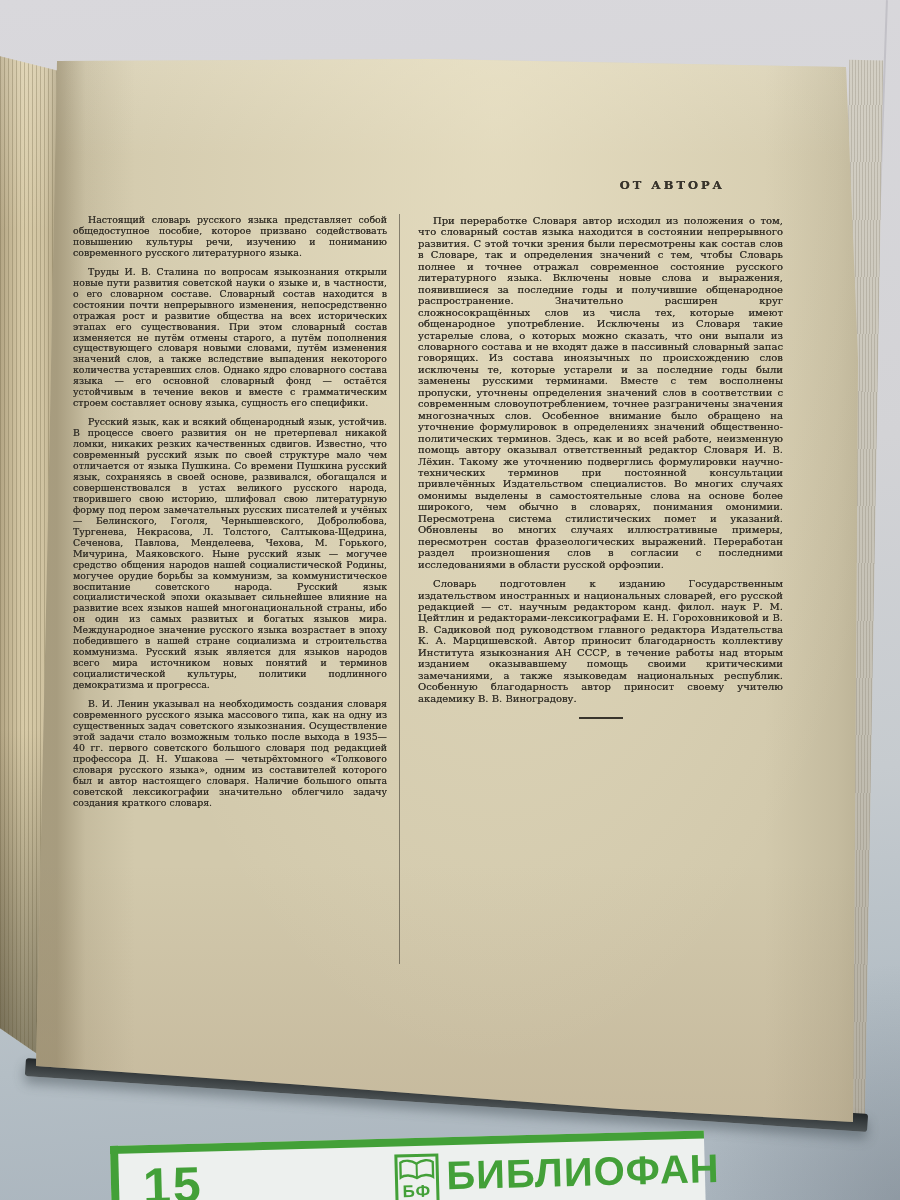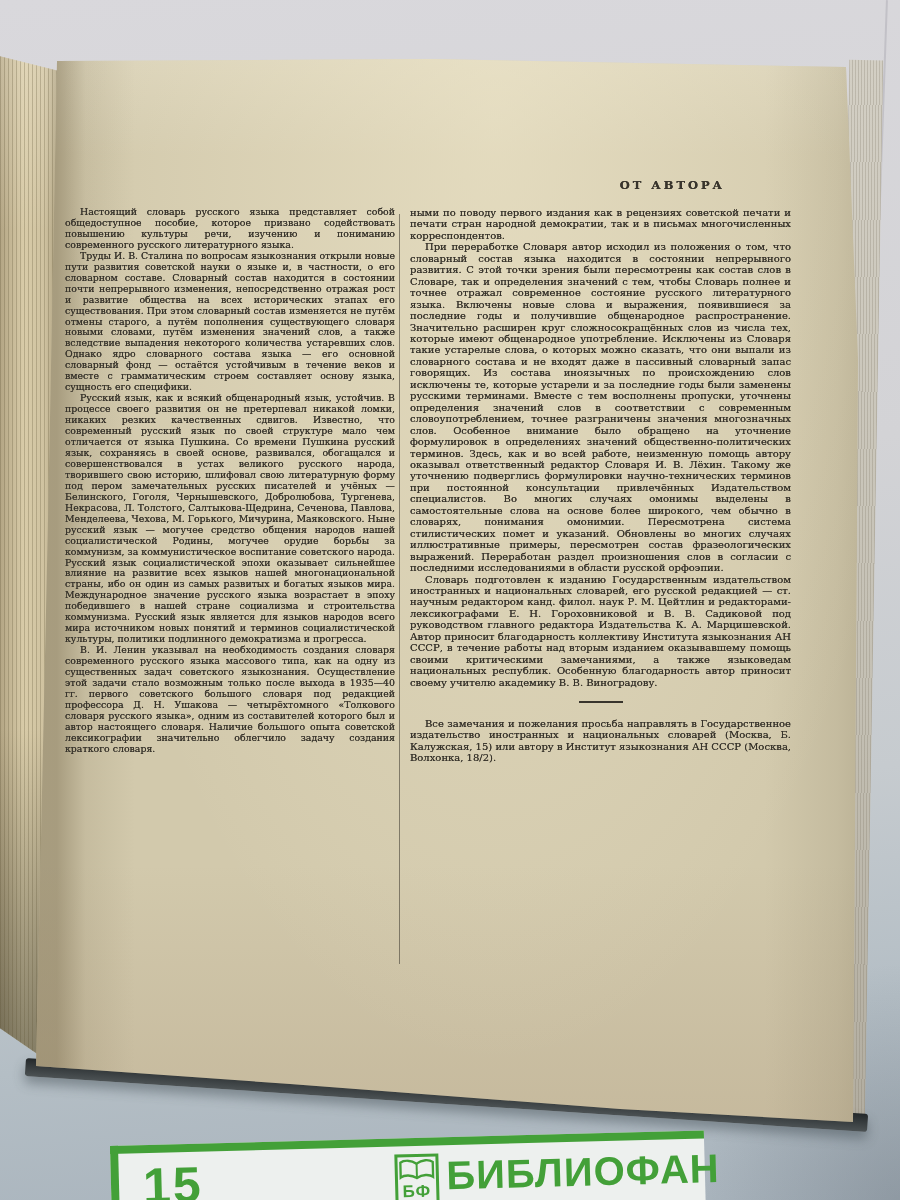--- a/index.html
+++ b/index.html
@@ -31,21 +31,21 @@
     background:
       radial-gradient(ellipse at 55% 10%,rgba(242,234,206,.55),rgba(0,0,0,0) 62%),
       linear-gradient(90deg,rgba(108,94,64,.42) 6.3%,rgba(108,94,64,.12) 9.5%,rgba(0,0,0,0) 15%,rgba(0,0,0,0) 85%,rgba(120,110,85,.15) 93%,rgba(128,118,92,.28) 96%),
       linear-gradient(180deg,rgba(255,252,240,.22) 4%,rgba(0,0,0,0) 13%,rgba(0,0,0,0) 72%,rgba(152,128,102,.16) 88%,rgba(158,134,108,.26) 96%),
       #d2c9ac;}
   .content{position:absolute;left:65px;top:178px;width:726px;color:#38342c;}
   .title{width:660px;text-align:right;font-size:11.5px;font-weight:bold;letter-spacing:3px;
     margin-bottom:15px;text-shadow:0 0 .3px currentColor;}
   .columns{display:flex;}
   .col{text-align:justify;text-shadow:0 0 .35px currentColor;}
-  .col p{margin:0;}
+  .col p{margin:8px;}
   .col p.indent{text-indent:15px;}
   .col-left{width:330px;font-size:9.4px;line-height:10.95px;}
   .col-right{width:381px;margin-left:15px;font-size:10px;line-height:11.45px;}
   .col-rule{position:absolute;left:399px;top:214px;width:1px;height:750px;background:rgba(56,52,44,.55);}
   .hr{width:44px;height:2px;background:#38342c;margin:13px auto 15px auto;}
   
   .label{position:absolute;left:110px;top:1146px;width:586px;height:130px;
     transform:rotate(-1.5deg);transform-origin:left top;
     background:#edf0ee;border-top:8px solid #43a038;border-left:8px solid #43a038;
     display:flex;align-items:flex-start;color:#43a038;font-family:"Liberation Sans",sans-serif;}
@@ -70,25 +70,23 @@
     <div class="content">
       <div class="title">ОТ АВТОРА</div>
       <div class="columns">
         <div class="col col-left">
           <p class="indent">Настоящий словарь русского языка представляет собой общедоступное пособие, которое призвано содействовать повышению культуры речи, изучению и пониманию современного русского литературного языка.</p>
           <p class="indent">Труды И. В. Сталина по вопросам языкознания открыли новые пути развития советской науки о языке и, в частности, о его словарном составе. Словарный состав находится в состоянии почти непрерывного изменения, непосредственно отражая рост и развитие общества на всех исторических этапах его существования. При этом словарный состав изменяется не путём отмены старого, а путём пополнения существующего словаря новыми словами, путём изменения значений слов, а также вследствие выпадения некоторого количества устаревших слов. Однако ядро словарного состава языка — его основной словарный фонд — остаётся устойчивым в течение веков и вместе с грамматическим строем составляет основу языка, сущность его специфики.</p>
           <p class="indent">Русский язык, как и всякий общенародный язык, устойчив. В процессе своего развития он не претерпевал никакой ломки, никаких резких качественных сдвигов. Известно, что современный русский язык по своей структуре мало чем отличается от языка Пушкина. Со времени Пушкина русский язык, сохраняясь в своей основе, развивался, обогащался и совершенствовался в устах великого русского народа, творившего свою историю, шлифовал свою литературную форму под пером замечательных русских писателей и учёных — Белинского, Гоголя, Чернышевского, Добролюбова, Тургенева, Некрасова, Л. Толстого, Салтыкова-Щедрина, Сеченова, Павлова, Менделеева, Чехова, М. Горького, Мичурина, Маяковского. Ныне русский язык — могучее средство общения народов нашей социалистической Родины, могучее орудие борьбы за коммунизм, за коммунистическое воспитание советского народа. Русский язык социалистической эпохи оказывает сильнейшее влияние на развитие всех языков нашей многонациональной страны, ибо он один из самых развитых и богатых языков мира. Международное значение русского языка возрастает в эпоху победившего в нашей стране социализма и строительства коммунизма. Русский язык является для языков народов всего мира источником новых понятий и терминов социалистической культуры, политики подлинного демократизма и прогресса.</p>
           <p class="indent">В. И. Ленин указывал на необходимость создания словаря современного русского языка массового типа, как на одну из существенных задач советского языкознания. Осуществление этой задачи стало возможным только после выхода в 1935—40 гг. первого советского большого словаря под редакцией профессора Д. Н. Ушакова — четырёхтомного «Толкового словаря русского языка», одним из составителей которого был и автор настоящего словаря. Наличие большого опыта советской лексикографии значительно облегчило задачу создания краткого словаря.</p>
         </div>
         <div class="col col-right">
-          <p>ными по поводу первого издания как в рецензиях советской печати и печати стран народной демократии, так и в письмах многочисленных корреспондентов.</p>
           <p class="indent">При переработке Словаря автор исходил из положения о том, что словарный состав языка находится в состоянии непрерывного развития. С этой точки зрения были пересмотрены как состав слов в Словаре, так и определения значений с тем, чтобы Словарь полнее и точнее отражал современное состояние русского литературного языка. Включены новые слова и выражения, появившиеся за последние годы и получившие общенародное распространение. Значительно расширен круг сложносокращённых слов из числа тех, которые имеют общенародное употребление. Исключены из Словаря такие устарелые слова, о которых можно сказать, что они выпали из словарного состава и не входят даже в пассивный словарный запас говорящих. Из состава иноязычных по происхождению слов исключены те, которые устарели и за последние годы были заменены русскими терминами. Вместе с тем восполнены пропуски, уточнены определения значений слов в соответствии с современным словоупотреблением, точнее разграничены значения многозначных слов. Особенное внимание было обращено на уточнение формулировок в определениях значений общественно-политических терминов. Здесь, как и во всей работе, неизменную помощь автору оказывал ответственный редактор Словаря И. В. Лёхин. Такому же уточнению подверглись формулировки научно-технических терминов при постоянной консультации привлечённых Издательством специалистов. Во многих случаях омонимы выделены в самостоятельные слова на основе более широкого, чем обычно в словарях, понимания омонимии. Пересмотрена система стилистических помет и указаний. Обновлены во многих случаях иллюстративные примеры, пересмотрен состав фразеологических выражений. Переработан раздел произношения слов в согласии с последними исследованиями в области русской орфоэпии.</p>
           <p class="indent">Словарь подготовлен к изданию Государственным издательством иностранных и национальных словарей, его русской редакцией — ст. научным редактором канд. филол. наук Р. М. Цейтлин и редакторами-лексикографами Е. Н. Гороховниковой и В. В. Садиковой под руководством главного редактора Издательства К. А. Марцишевской. Автор приносит благодарность коллективу Института языкознания АН СССР, в течение работы над вторым изданием оказывавшему помощь своими критическими замечаниями, а также языковедам национальных республик. Особенную благодарность автор приносит своему учителю академику В. В. Виноградову.</p>
           <div class="hr"></div>
-          <p class="indent">Все замечания и пожелания просьба направлять в Государственное издательство иностранных и национальных словарей (Москва, Б. Калужская, 15) или автору в Институт языкознания АН СССР (Москва, Волхонка, 18/2).</p>
         </div>
       </div>
     </div>
     <div class="col-rule"></div>
   </div>
 
   <div class="label">
     <div class="label-num">15</div>
     <div class="label-logo">
       <svg width="36" height="22" viewBox="0 0 40 24">

